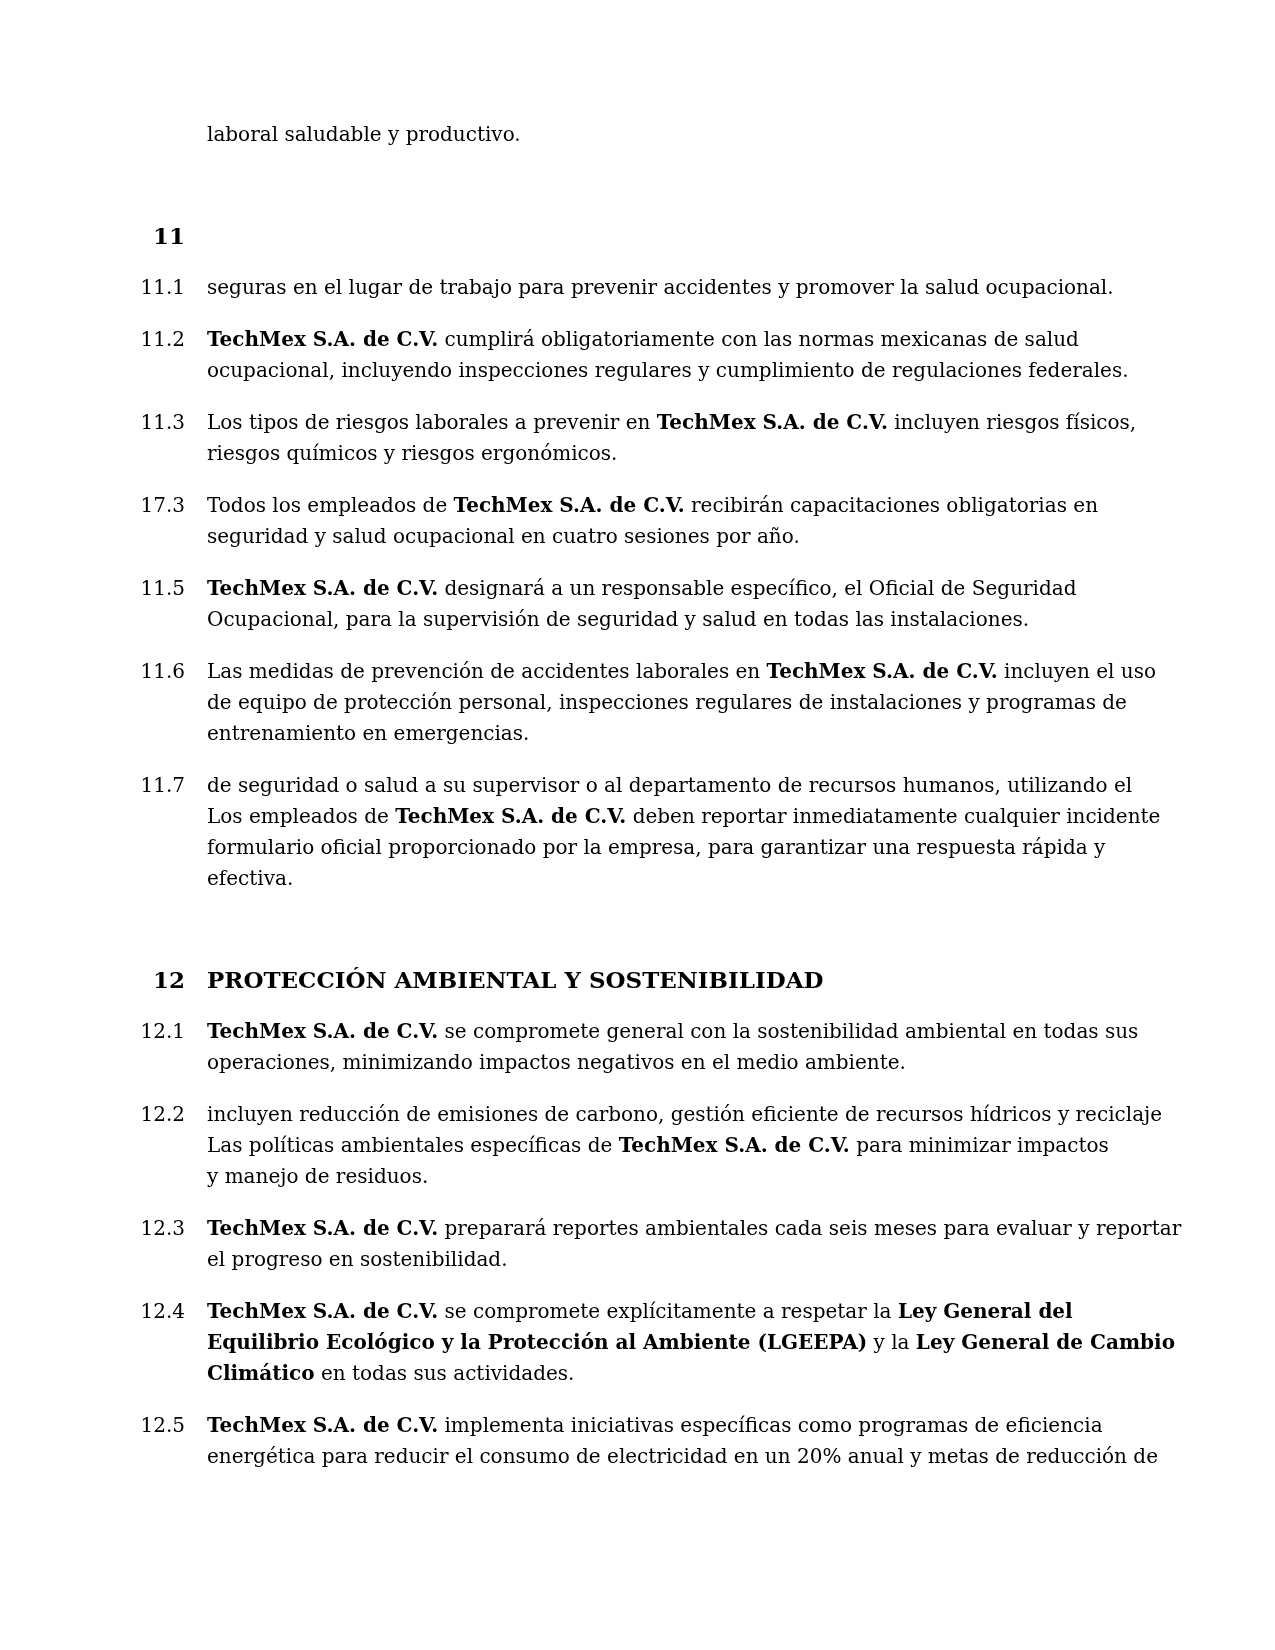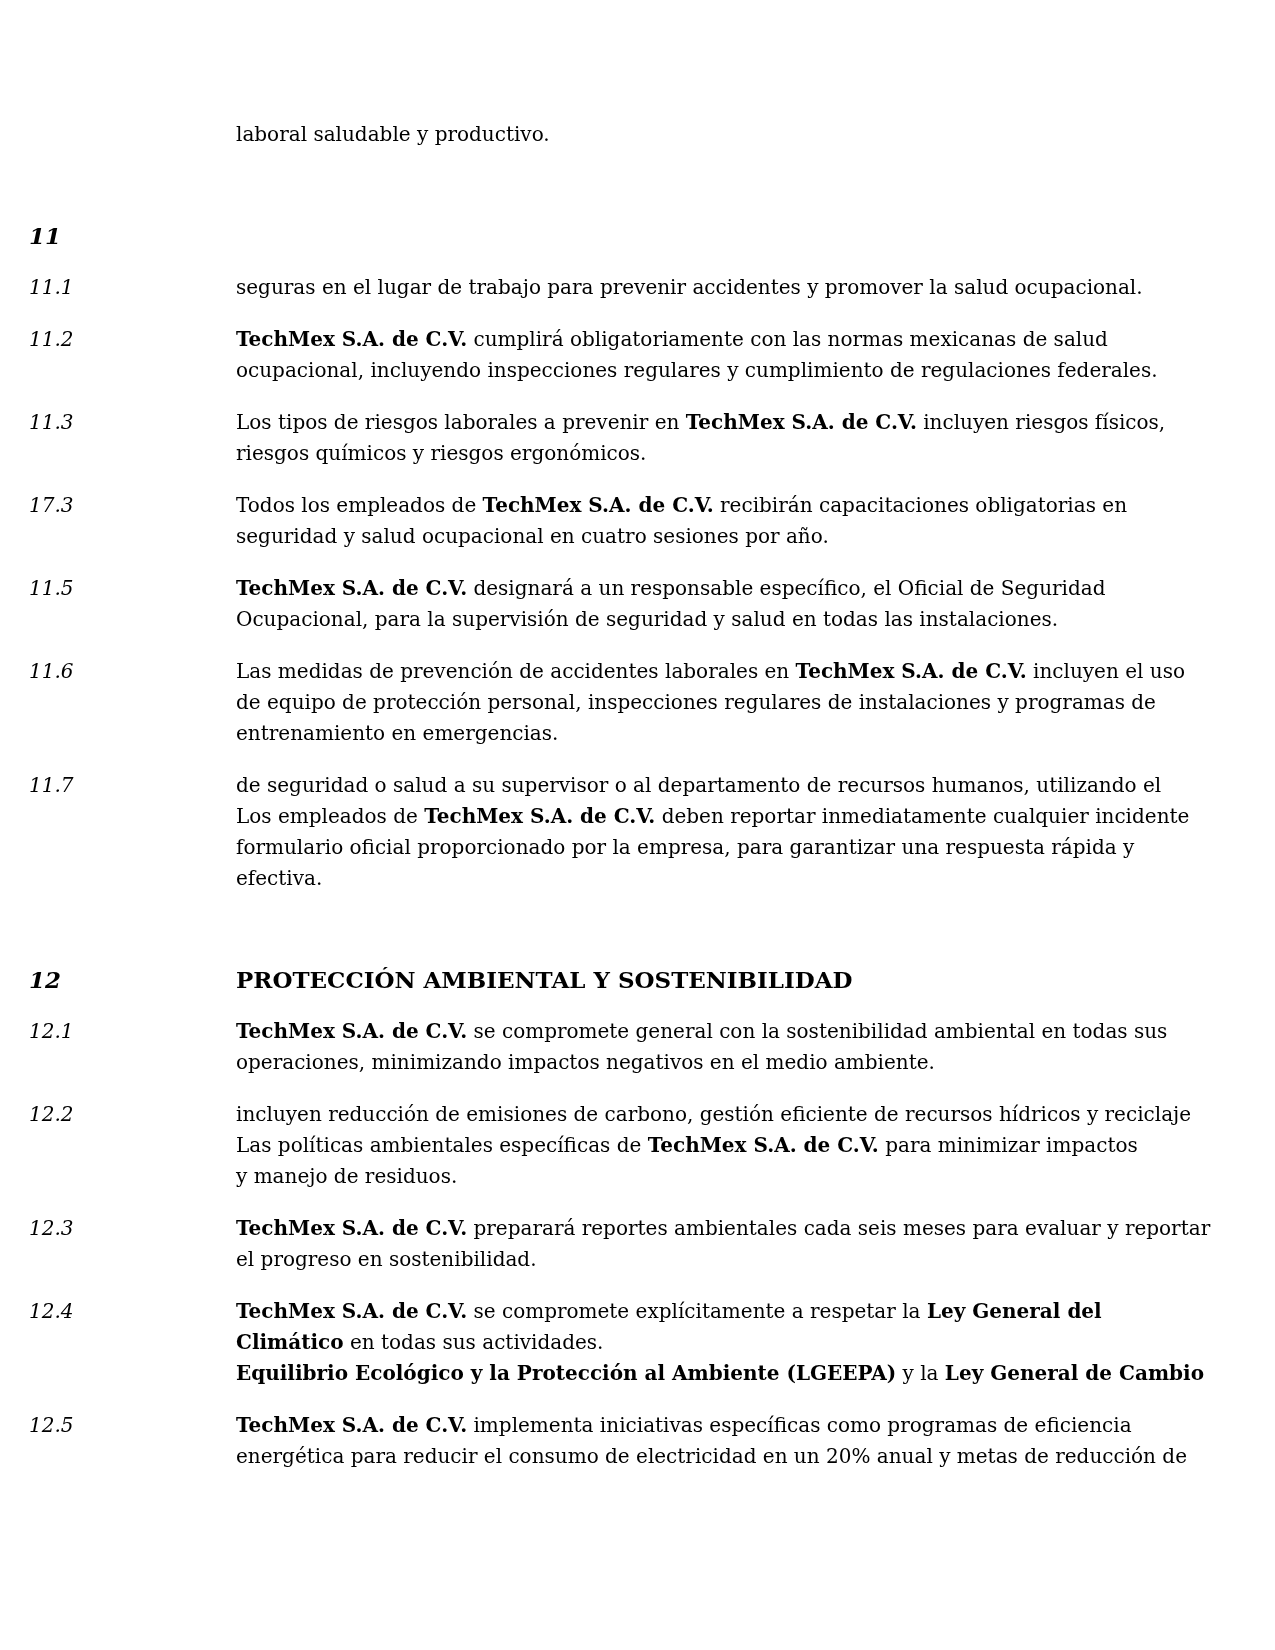--- a/index.html
+++ b/index.html
@@ -18,26 +18,25 @@
     padding-top: 119px;
     overflow: hidden;
     font-family: "DejaVu Serif", serif;
     font-size: 20px;
     line-height: 31px;
     color: #000000;
   }
   .row {
     display: flex;
     align-items: flex-start;
-    padding-left: 29px;
   }
   .num {
     flex: 0 0 185px;
     width: 185px;
-    font-style: italic;
+    text-align: right;
   }
   .body {
     margin-left: 22px;
   }
   .line {
     white-space: nowrap;
   }
   .run { font-weight: normal; }
   .run.bold { font-weight: bold; }
   .item { margin-top: 21px; }
@@ -139,22 +138,22 @@
       <div class="num">12.3</div>
       <div class="body">
         <div class="line"><span class="run bold">TechMex S.A. de C.V.</span><span class="run"> preparará reportes ambientales cada seis meses para evaluar y reportar</span></div>
         <div class="line"><span class="run">el progreso en sostenibilidad.</span></div>
       </div>
     </div>
     <div class="row item">
       <div class="num">12.4</div>
       <div class="body">
         <div class="line"><span class="run bold">TechMex S.A. de C.V.</span><span class="run"> se compromete explícitamente a respetar la </span><span class="run bold">Ley General del</span></div>
+        <div class="line"><span class="run bold">Equilibrio Ecológico y la Protección al Ambiente (LGEEPA)</span><span class="run"> y la </span><span class="run bold">Ley General de Cambio</span></div>
         <div class="line"><span class="run bold">Climático</span><span class="run"> en todas sus actividades.</span></div>
-        <div class="line"><span class="run bold">Equilibrio Ecológico y la Protección al Ambiente (LGEEPA)</span><span class="run"> y la </span><span class="run bold">Ley General de Cambio</span></div>
       </div>
     </div>
     <div class="row item">
       <div class="num">12.5</div>
       <div class="body">
         <div class="line"><span class="run bold">TechMex S.A. de C.V.</span><span class="run"> implementa iniciativas específicas como programas de eficiencia</span></div>
         <div class="line"><span class="run">energética para reducir el consumo de electricidad en un 20% anual y metas de reducción de</span></div>
       </div>
     </div>
   </div>

